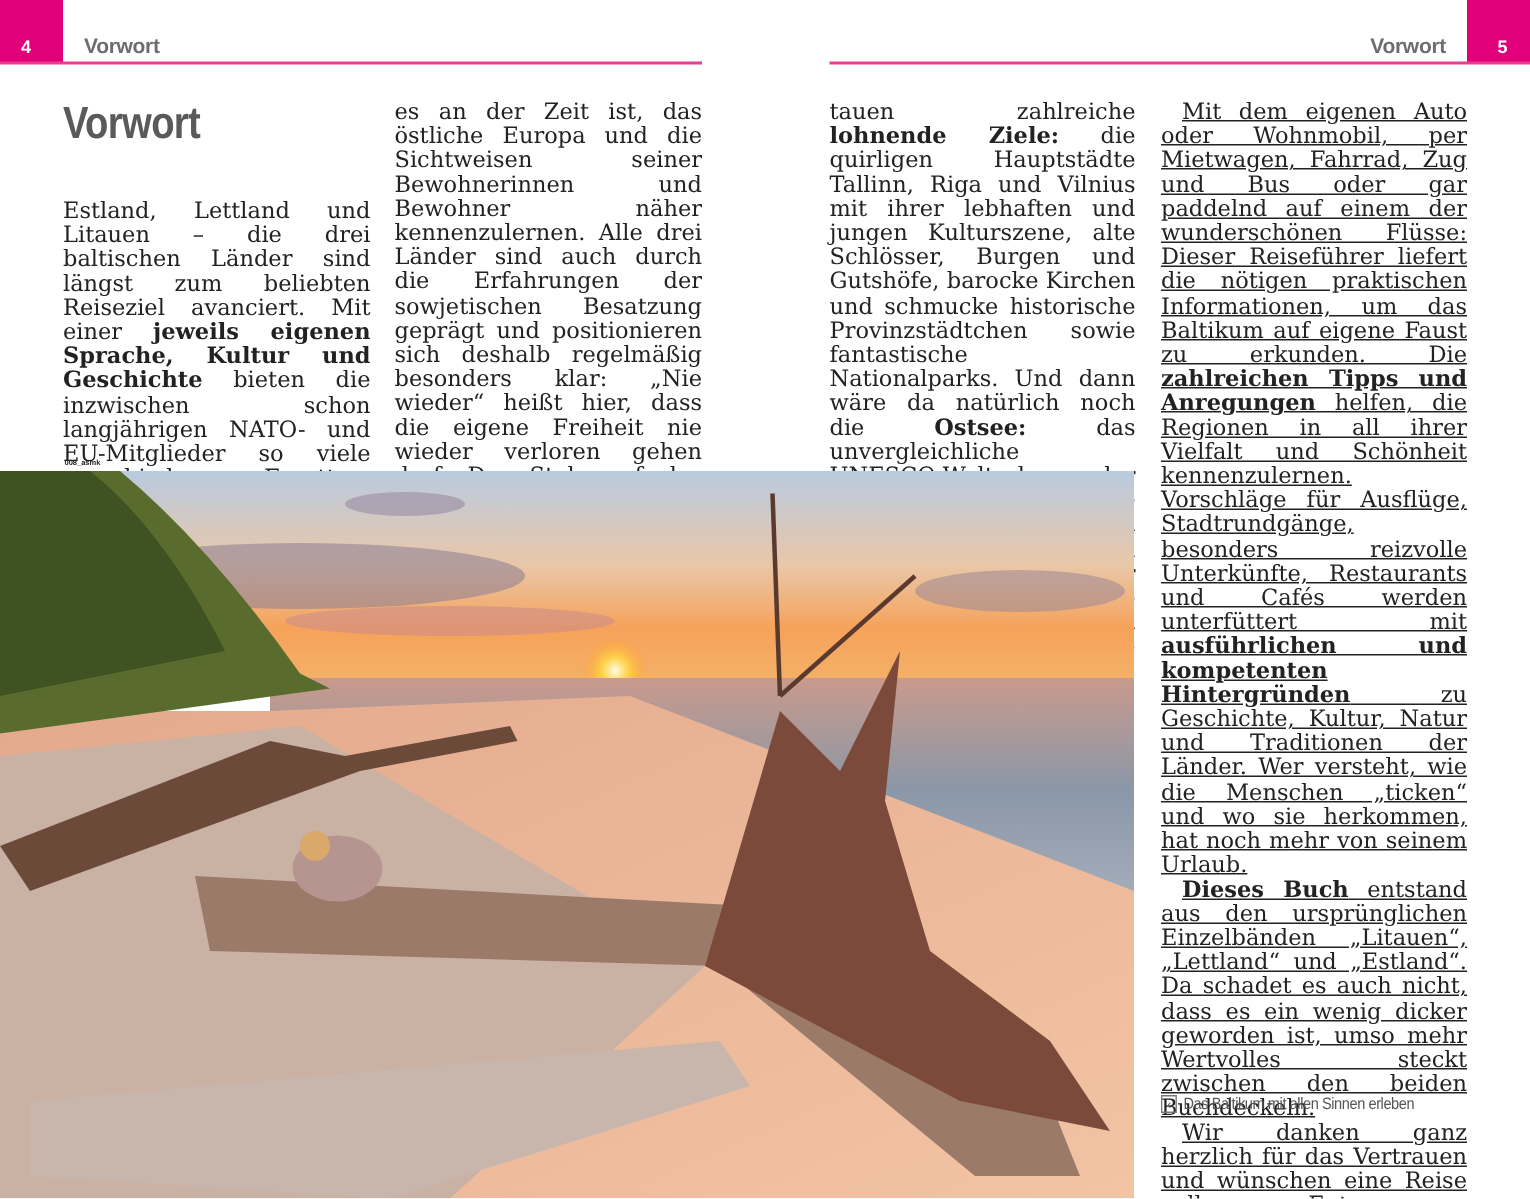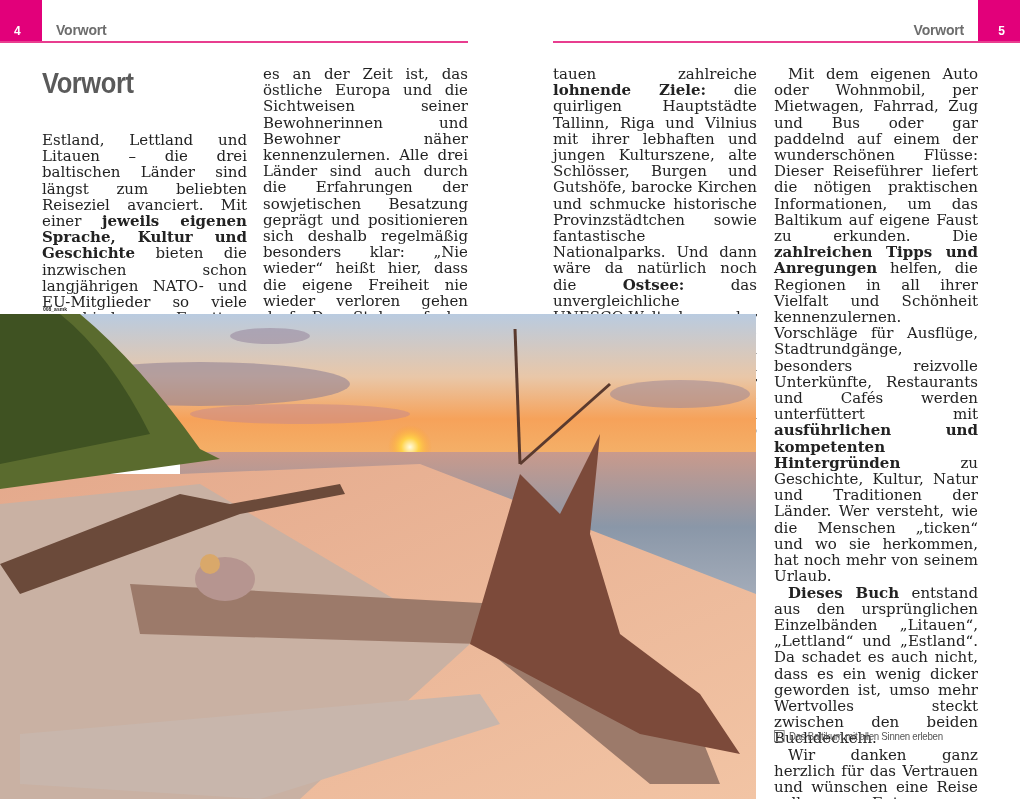--- a/index.html
+++ b/index.html
@@ -5,21 +5,21 @@
   html,body{margin:0;padding:0;}
   body{width:1020px;height:799px;position:relative;overflow:hidden;background:#ffffff;font-family:"DejaVu Serif",serif;color:#222;}
   .tab-left{position:absolute;left:0;top:0;width:42px;height:42px;background:#e2007a;}
   .tab-right{position:absolute;right:0;top:0;width:42px;height:42px;background:#e2007a;}
   .pnum{position:absolute;top:24px;font-family:"Liberation Sans",sans-serif;font-weight:bold;font-size:12px;color:#fff;}
   .runhead{position:absolute;top:22px;font-family:"Liberation Sans",sans-serif;font-weight:bold;font-size:14px;color:#6d6d6d;letter-spacing:-0.2px;}
   .rule{position:absolute;top:41px;height:2px;background:#e83d8f;}
   .title{position:absolute;left:42px;top:66px;font-family:"Liberation Sans",sans-serif;font-weight:bold;font-size:30px;color:#5a5a5a;letter-spacing:-0.5px;transform:scaleX(0.85);transform-origin:left top;}
   .col{position:absolute;font-size:15px;line-height:16.2px;text-align:justify;hyphens:manual;color:#222;}
   .col p{margin:0;}
-  .col p.ind{text-indent:14px;}
+  .col p.ind{text-indent:14px;text-decoration:underline;}
   .col b{font-weight:bold;}
   .sig{font-style:italic;margin-top:34px !important;text-align:left;}
   .photo-label{position:absolute;left:43px;top:306px;font-family:"Liberation Sans",sans-serif;font-size:5px;font-weight:bold;color:#222;}
   .photo{position:absolute;left:0;top:314px;width:756px;height:485px;overflow:hidden;}
   .footer-link{position:absolute;left:774px;top:730px;font-family:"Liberation Sans",sans-serif;font-size:11px;color:#555;display:flex;align-items:center;gap:5px;letter-spacing:-0.3px;transform:scaleX(0.88);transform-origin:left center;}
   .back-icon{width:10px;height:10px;border:1px solid #777;font-size:9px;line-height:10px;text-align:center;color:#555;}
 </style>
 </head>
 <body>
 

